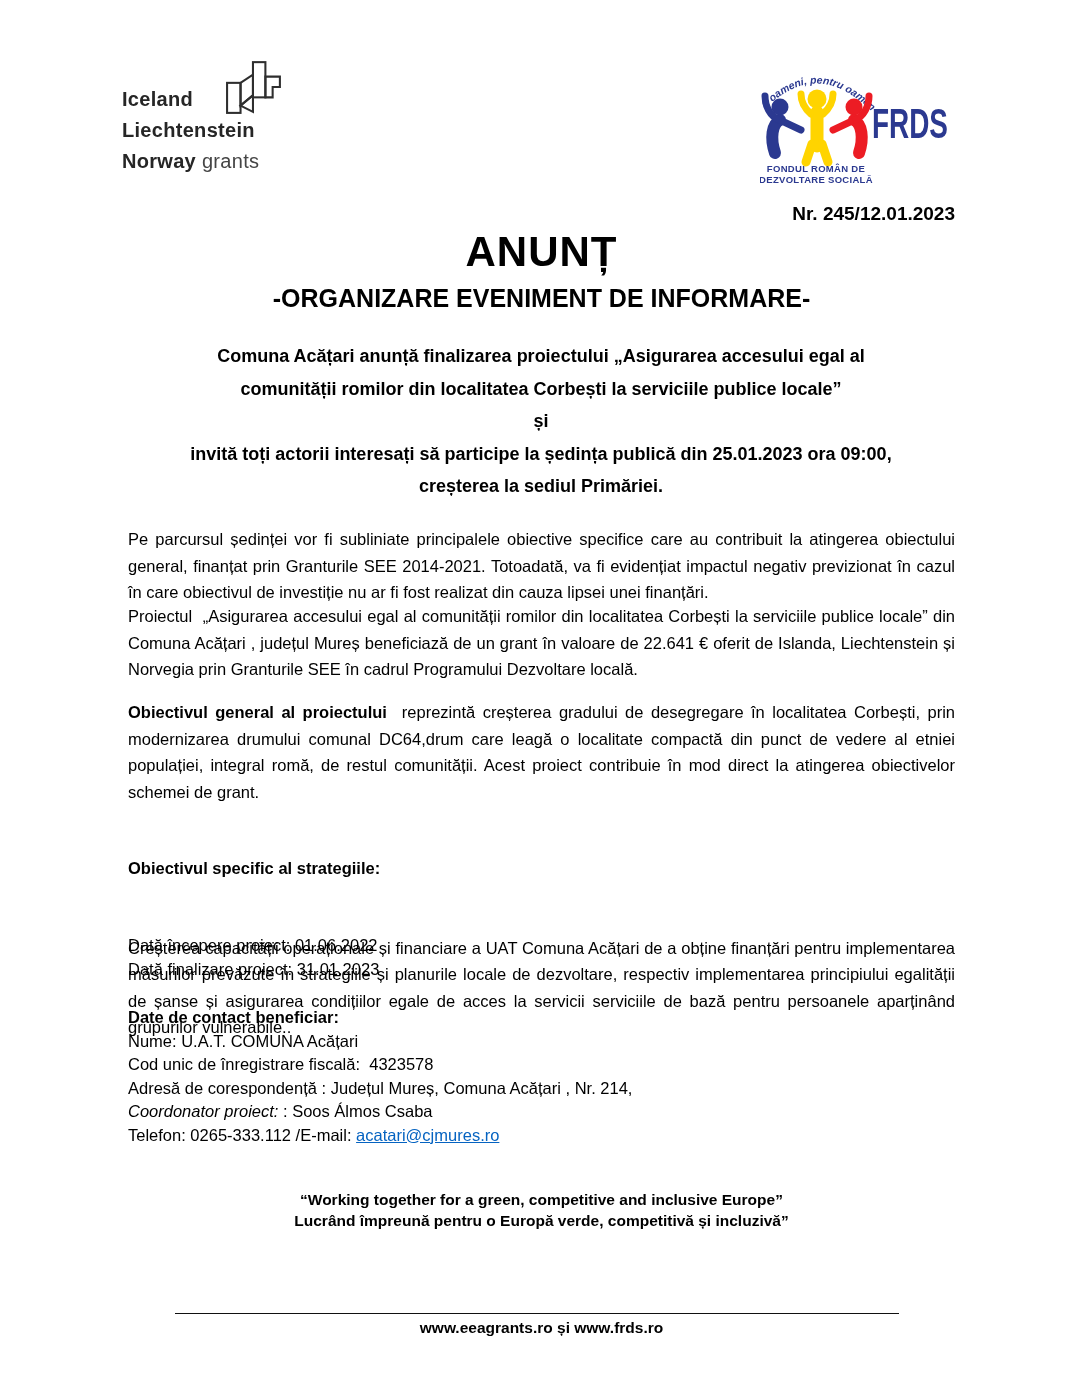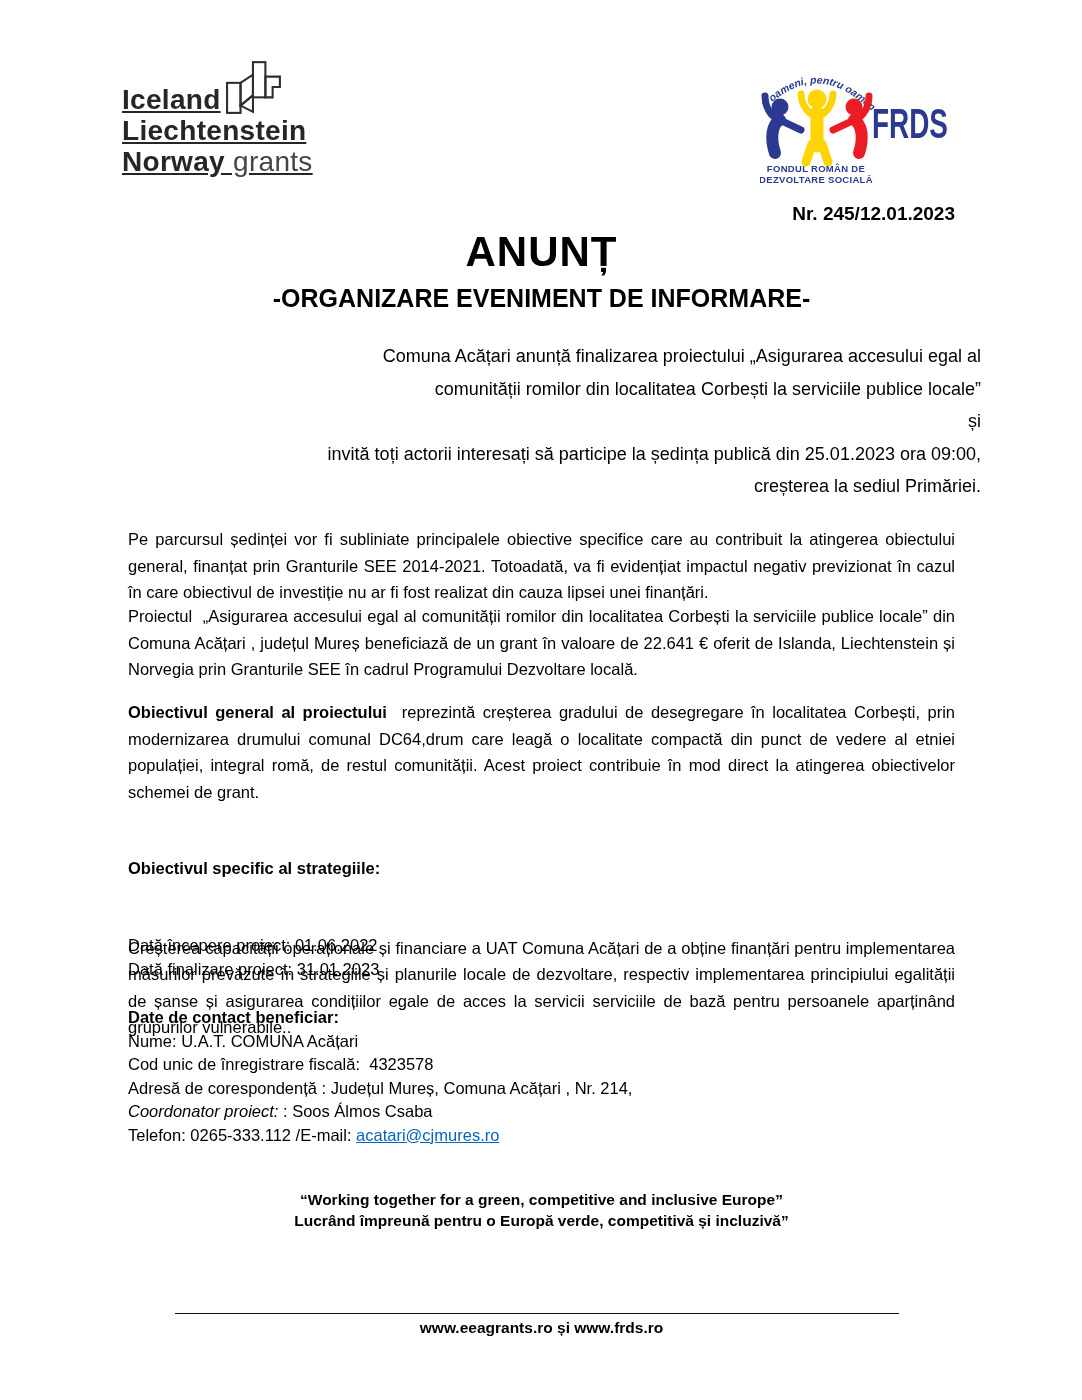--- a/index.html
+++ b/index.html
@@ -8,31 +8,31 @@
     position: relative;
     width: 1082px; height: 1400px;
     margin: 0 auto;
     background: #ffffff;
     font-family: "Liberation Sans", sans-serif;
     color: #000;
     overflow: hidden;
   }
   
   .eea-logo { position:absolute; left:122px; top:84px; }
-  .eea-line { font-size:28px; font-weight:bold; color:#262626; line-height:31px; letter-spacing:0.3px;text-decoration:underline; }
+  .eea-line { font-size:20px; font-weight:bold; color:#262626; line-height:31px; letter-spacing:0.3px; }
   .eea-line .grants { font-weight:normal; color:#454545;text-align:center; }
   .eea-mark { position:absolute; left:222px; top:58px; }
   
   .frds-logo { position:absolute; left:760px; top:50px; }
   
   .ref-number { position:absolute; left:128px; top:203px; width:827px; text-align:right; font-size:19px; font-weight:bold; }
   .doc-title { position:absolute; left:128px; top:228px; width:827px; text-align:center; font-size:42px; font-weight:bold; letter-spacing:1px; }
   .doc-subtitle { position:absolute; left:128px; top:284px; width:827px; text-align:center; font-size:25px; font-weight:bold; }
   
-  .intro { position:absolute; left:101px; top:340px; width:880px; text-align:right; font-size:18px; font-weight:normal; line-height:32.5px; }
+  .intro { position:absolute; left:101px; top:340px; width:880px; text-align:center; font-size:18px; font-weight:bold; line-height:32.5px; }
   
   .para { position:absolute; left:128px; width:827px; font-size:16.5px; line-height:26.5px; text-align:justify; white-space:pre-wrap; }
   .p1 { top:526px; }
   .p2 { top:603px; }
   .p3 { top:699px; }
   .p4 { top:802px; }
   .b { font-weight:bold; }
   .i { font-style:italic; }
   
   .dates { position:absolute; left:128px; top:933px; width:827px; font-size:16.5px; line-height:24px; }

